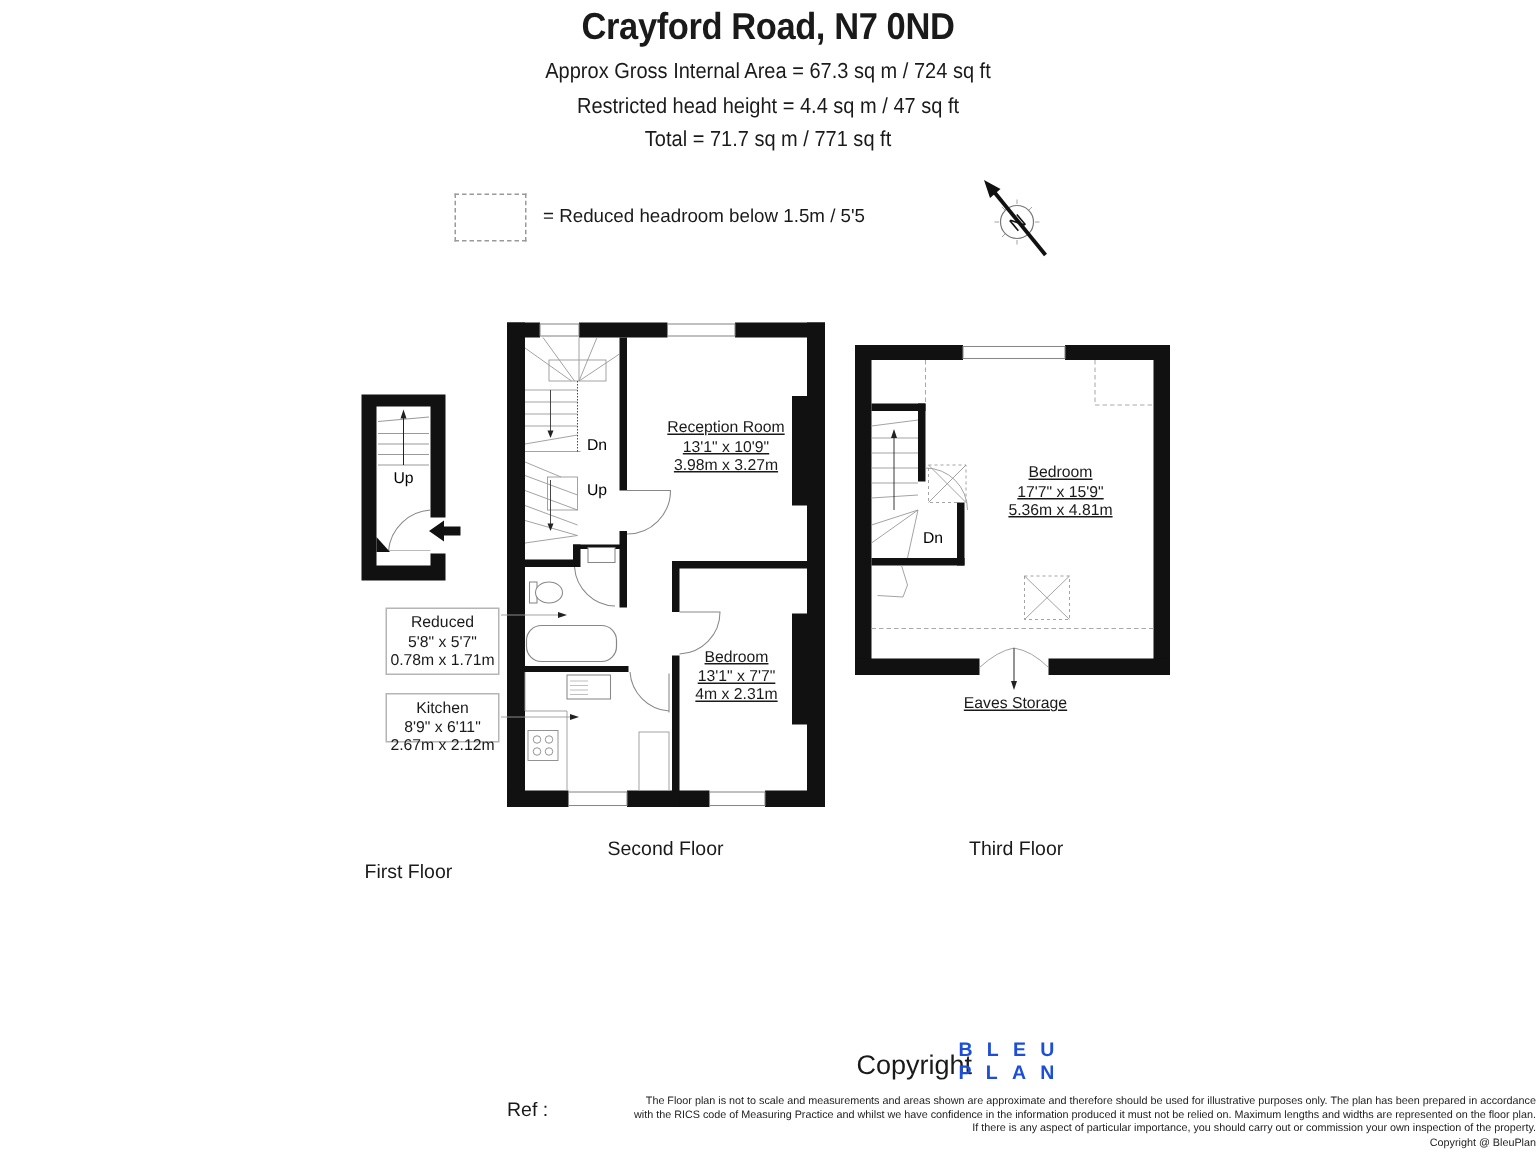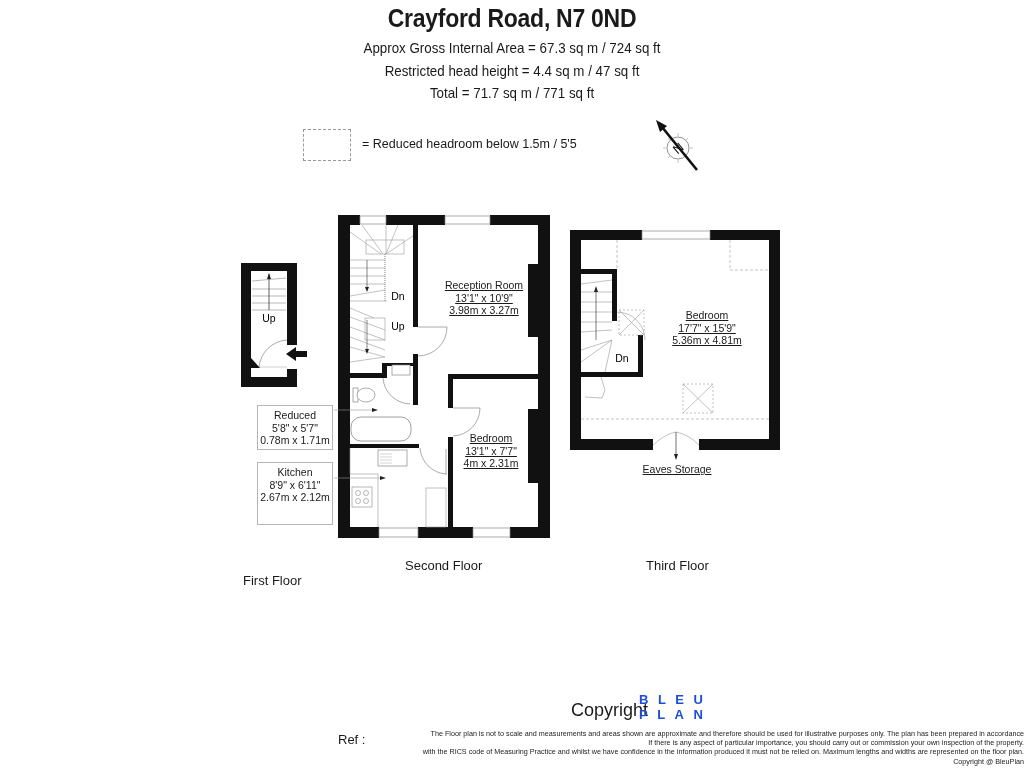--- a/index.html
+++ b/index.html
@@ -240,21 +240,21 @@
 <div class="abs room-label" style="left:453px; top:432px; width:76px;">
   <div>Bedroom</div>
   <div>13'1" x 7'7"</div>
   <div>4m x 2.31m</div>
 </div>
 <div class="abs callout" style="left:257px; top:405px; width:76px; height:45px;">
   <div>Reduced</div>
   <div>5'8" x 5'7"</div>
   <div>0.78m x 1.71m</div>
 </div>
-<div class="abs callout" style="left:257px; top:462px; width:76px; height:63px;">
+<div class="abs callout" style="left:257px; top:462px; width:76px; height:33px;">
   <div>Kitchen</div>
   <div>8'9" x 6'11"</div>
   <div>2.67m x 2.12m</div>
 </div>
 
 <div class="abs room-label" style="left:665px; top:309px; width:84px;">
   <div>Bedroom</div>
   <div>17'7" x 15'9"</div>
   <div>5.36m x 4.81m</div>
 </div>
@@ -265,16 +265,16 @@
 <div class="abs floor-label" style="left:646px;">Third Floor</div>
 
 <div class="abs ref">Ref  :</div>
 <div class="abs copyright">Copyright</div>
 <div class="abs logo">
   <div>BLEU</div>
   <div>PLAN</div>
 </div>
 <div class="abs disclaimer">
   <div>The Floor plan is not to scale and measurements and areas shown are approximate and therefore should be used for illustrative purposes only. The plan has been prepared in accordance</div>
+  <div>with the RICS code of Measuring Practice and whilst we have confidence in the information produced it must not be relied on. Maximum lengths and widths are represented on the floor plan.</div>
   <div>If there is any aspect of particular importance, you should carry out or commission your own inspection of the property.</div>
-  <div>with the RICS code of Measuring Practice and whilst we have confidence in the information produced it must not be relied on. Maximum lengths and widths are represented on the floor plan.</div>
   <div>Copyright @ BleuPlan</div>
 </div>
 
 </body></html>

